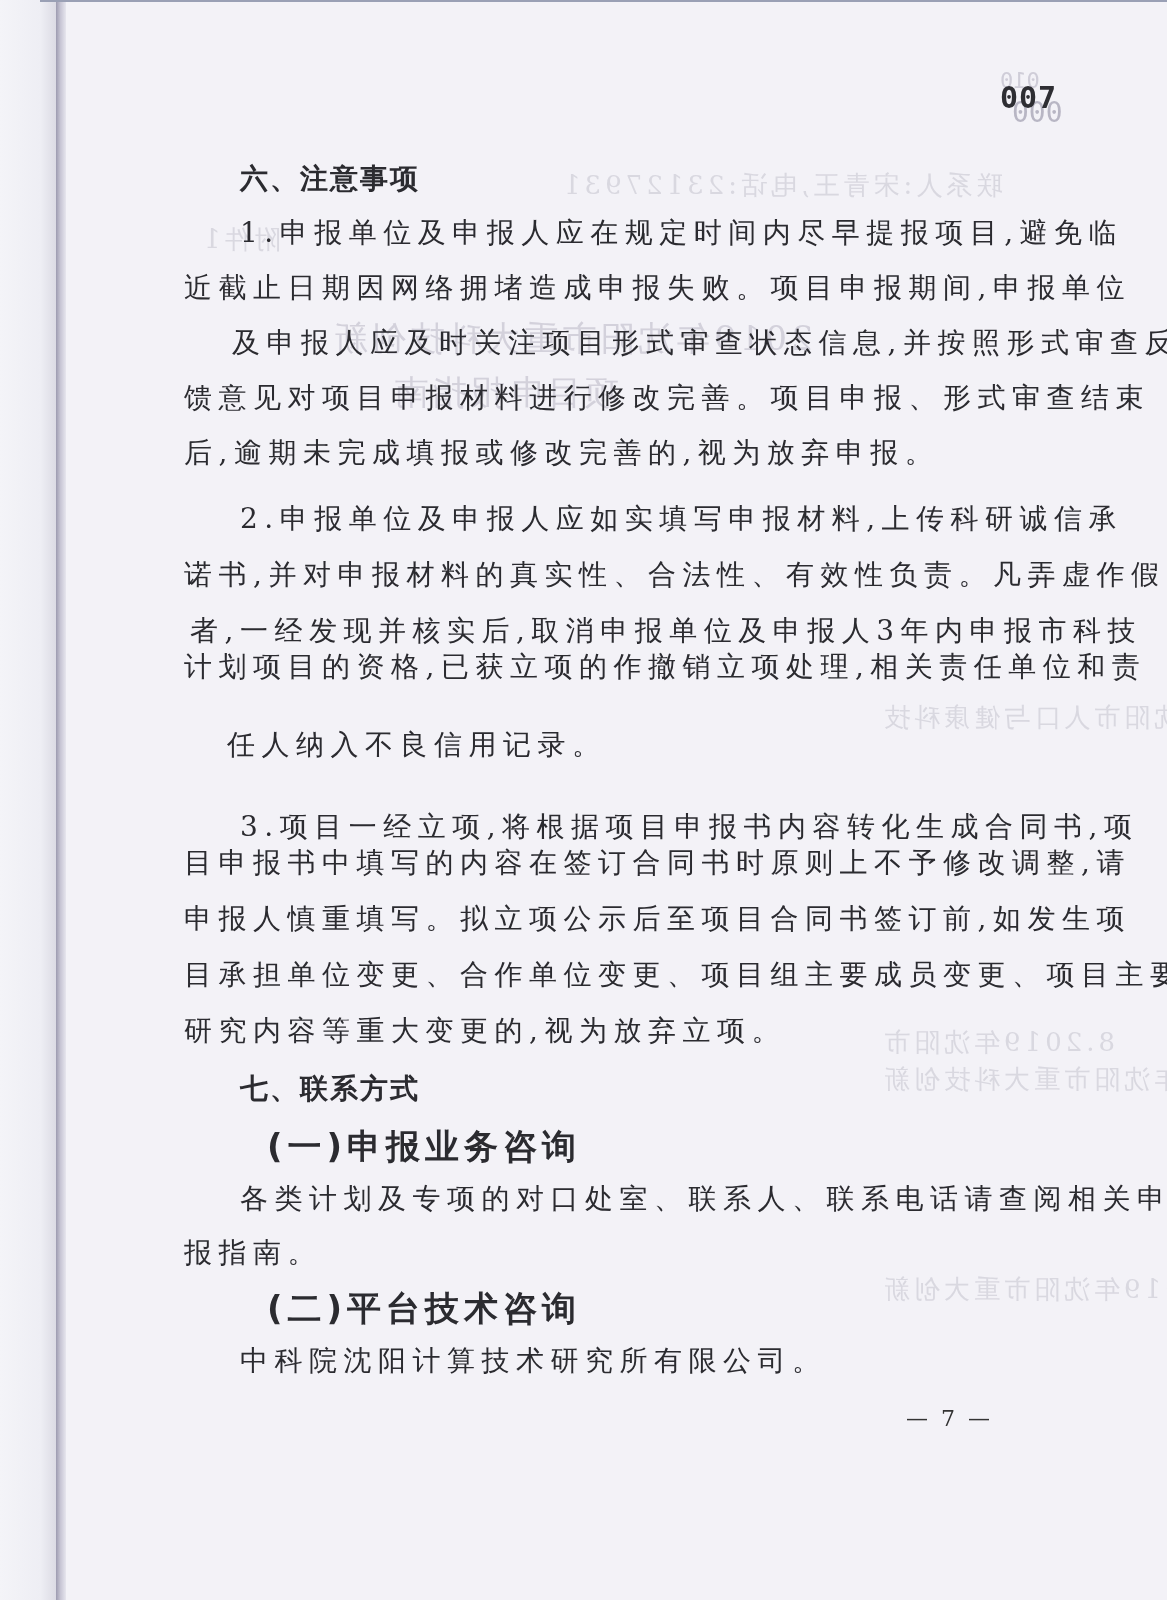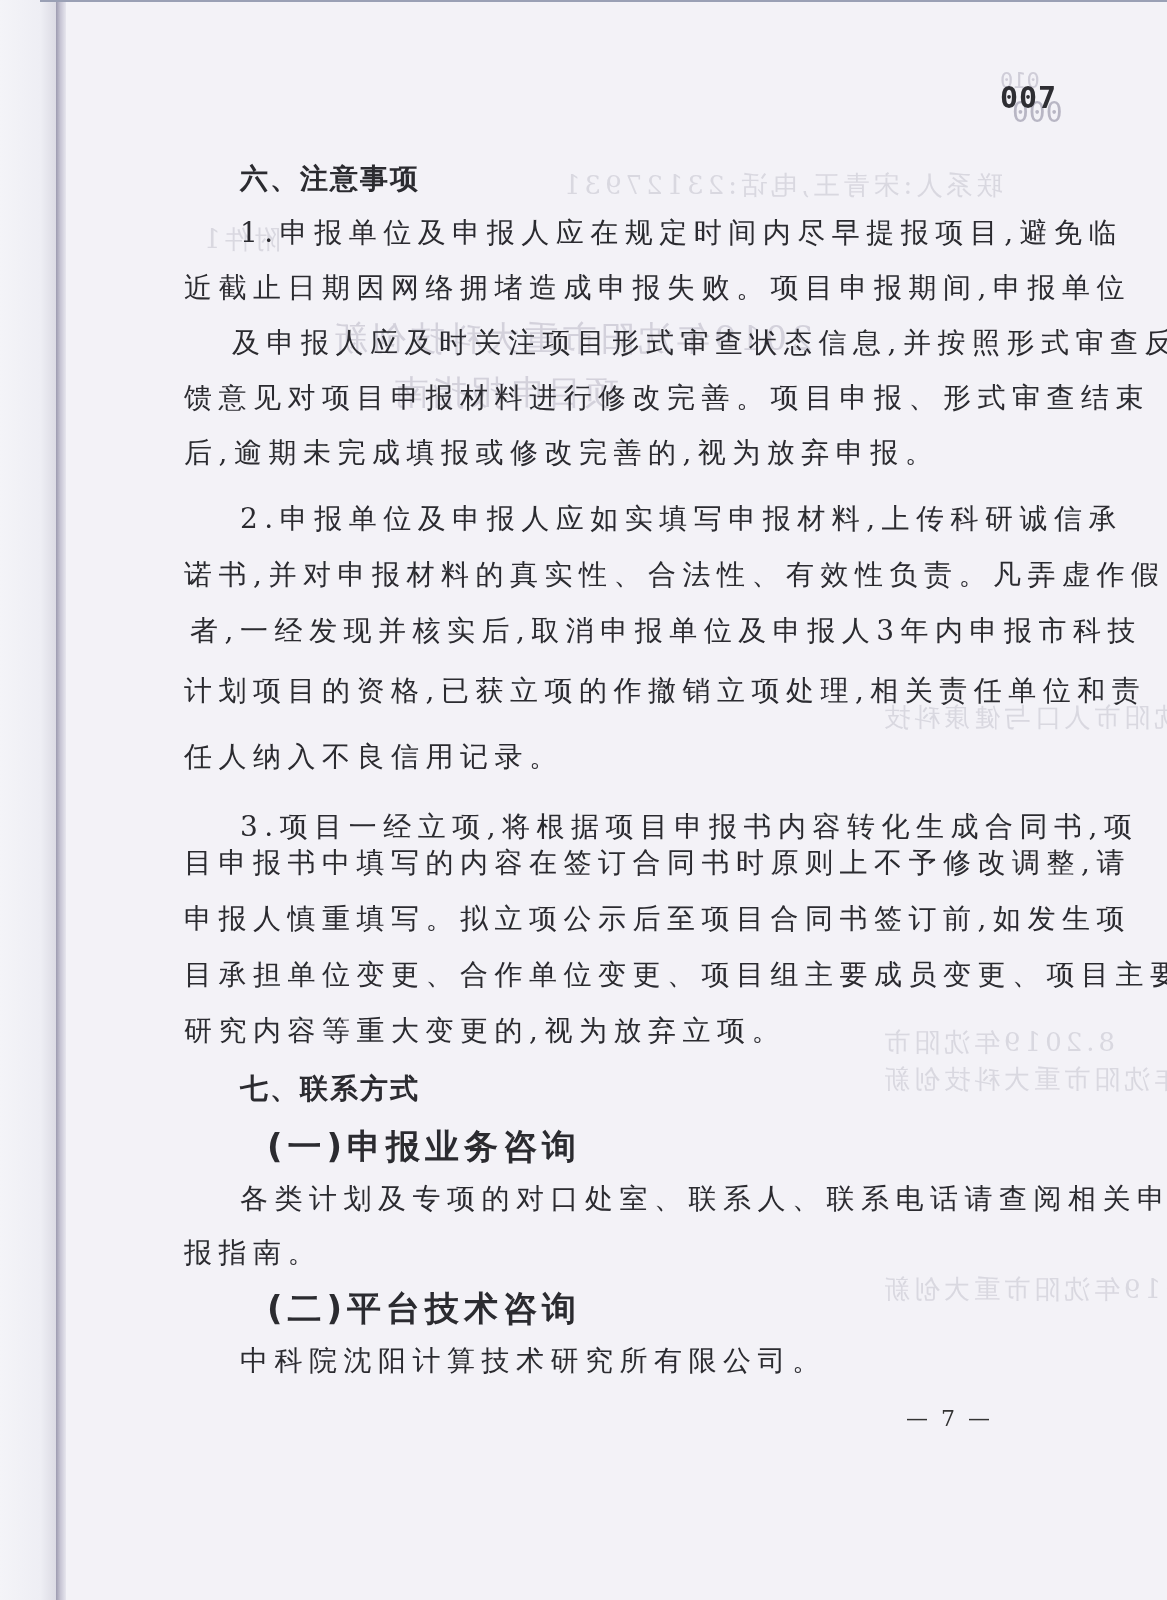--- a/index.html
+++ b/index.html
@@ -88,22 +88,22 @@
 
   <div class="line indent" style="top:54px;">1.申报单位及申报人应在规定时间内尽早提报项目,避免临</div>
   <div class="line" style="top:109px;">近截止日期因网络拥堵造成申报失败。项目申报期间,申报单位</div>
   <div class="line" style="top:164px;margin-left:48px;">及申报人应及时关注项目形式审查状态信息,并按照形式审查反</div>
   <div class="line" style="top:219px;">馈意见对项目申报材料进行修改完善。项目申报、形式审查结束</div>
   <div class="line" style="top:274px;">后,逾期未完成填报或修改完善的,视为放弃申报。</div>
 
   <div class="line indent" style="top:340px;">2.申报单位及申报人应如实填写申报材料,上传科研诚信承</div>
   <div class="line" style="top:396px;">诺书,并对申报材料的真实性、合法性、有效性负责。凡弄虚作假</div>
   <div class="line" style="top:452px;margin-left:6px;">者,一经发现并核实后,取消申报单位及申报人3年内申报市科技</div>
-  <div class="line" style="top:512px;">计划项目的资格,已获立项的作撤销立项处理,相关责任单位和责</div>
-  <div class="line" style="top:578px;">任人纳入不良信用记录。</div>
+  <div class="line" style="top:488px;">计划项目的资格,已获立项的作撤销立项处理,相关责任单位和责</div>
+  <div class="line" style="top:566px;margin-left:43px;">任人纳入不良信用记录。</div>
 
   <div class="line indent" style="top:628px;margin-top:20px;">3.项目一经立项,将根据项目申报书内容转化生成合同书,项</div>
   <div class="line" style="top:684px;">目申报书中填写的内容在签订合同书时原则上不予修改调整,请</div>
   <div class="line" style="top:740px;">申报人慎重填写。拟立项公示后至项目合同书签订前,如发生项</div>
   <div class="line" style="top:796px;">目承担单位变更、合作单位变更、项目组主要成员变更、项目主要</div>
   <div class="line" style="top:852px;">研究内容等重大变更的,视为放弃立项。</div>
 
   <div class="line heading indent" style="top:910px;text-align:right;">七、联系方式</div>
 
   <div class="line subheading indent" style="top:964px;">(一)申报业务咨询</div>

